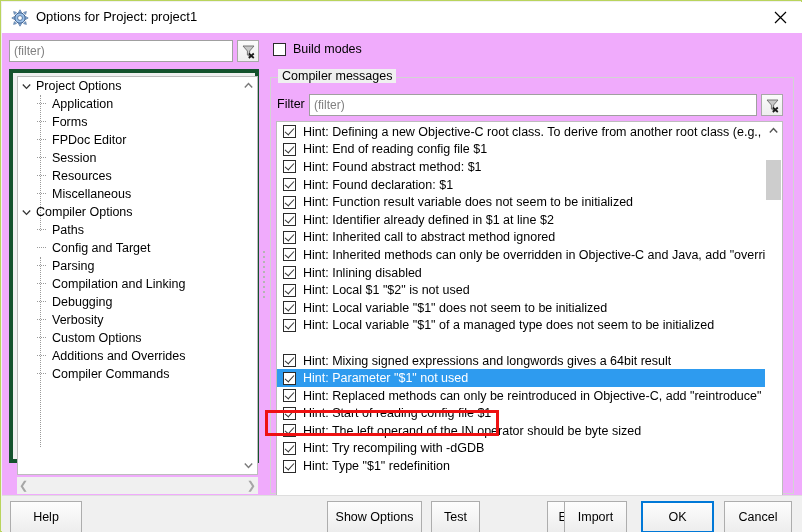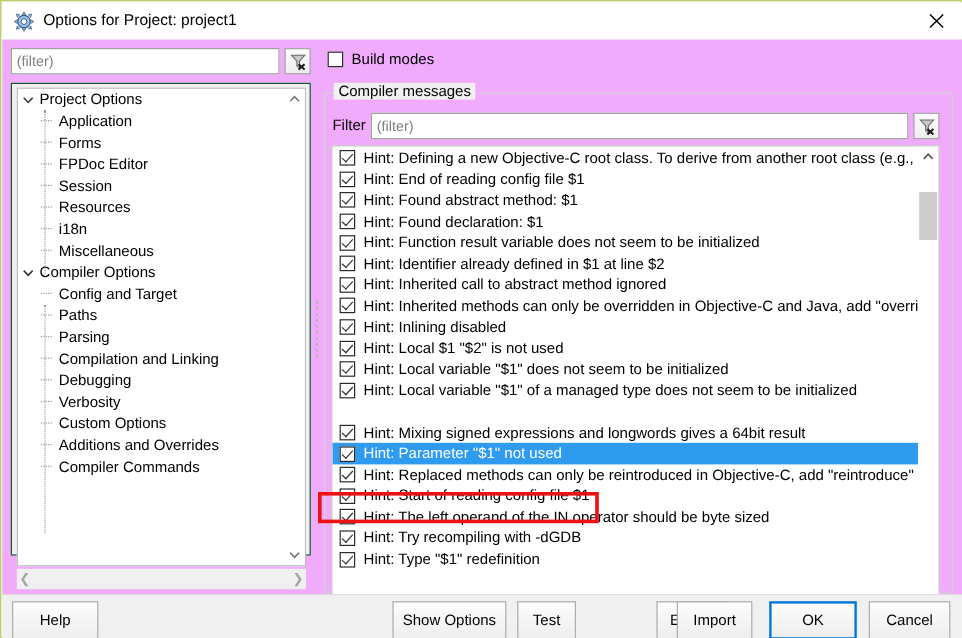--- a/index.html
+++ b/index.html
@@ -100,21 +100,21 @@
     font-size: 12.5px;
     white-space: nowrap;
   }
 
   
   .tree-outer {
     position: absolute; left: 7px; top: 36px;
     width: 250px; height: 394px;
     box-sizing: border-box;
     background: #f0f0f0;
-    border: 1px solid #14532d;
+    border: 4px solid #14532d;
   }
   .tree-box {
     position: absolute; left: 4px; top: 3px;
     width: 241px; height: 399px;
     box-sizing: border-box;
     background: #ffffff;
     border: 1px solid #bdbdbd;
     overflow: hidden;
   }
   .tree-scrollarea {
@@ -401,44 +401,39 @@
               <span class="nodelabel">Session</span>
             </div>
             <div class="tree-node">
               <span class="tree-indent"></span>
               <span class="dashlead"></span>
               <span class="nodelabel">Resources</span>
             </div>
             <div class="tree-node">
               <span class="tree-indent"></span>
               <span class="dashlead"></span>
-              <span class="nodelabel">i18n</span>
-            </div>
-            <div class="tree-node">
-              <span class="tree-indent"></span>
-              <span class="dashlead"></span>
               <span class="nodelabel">Miscellaneous</span>
             </div>
             <div class="tree-node">
               <span class="expander">
                 <svg width="9" height="7" viewBox="0 0 9 7">
                   <path d="M0.8 1.5 L4.5 5.4 L8.2 1.5" stroke="#333" stroke-width="1.3" fill="none"></path>
                 </svg>
               </span>
               <span class="nodelabel">Compiler Options</span>
             </div>
             <div class="tree-node">
               <span class="tree-indent"></span>
               <span class="dashlead"></span>
+              <span class="nodelabel">Paths</span>
+            </div>
+            <div class="tree-node">
+              <span class="tree-indent"></span>
+              <span class="dashlead"></span>
               <span class="nodelabel">Config and Target</span>
-            </div>
-            <div class="tree-node">
-              <span class="tree-indent"></span>
-              <span class="dashlead"></span>
-              <span class="nodelabel">Paths</span>
             </div>
             <div class="tree-node">
               <span class="tree-indent"></span>
               <span class="dashlead"></span>
               <span class="nodelabel">Parsing</span>
             </div>
             <div class="tree-node">
               <span class="tree-indent"></span>
               <span class="dashlead"></span>
               <span class="nodelabel">Compilation and Linking</span>

